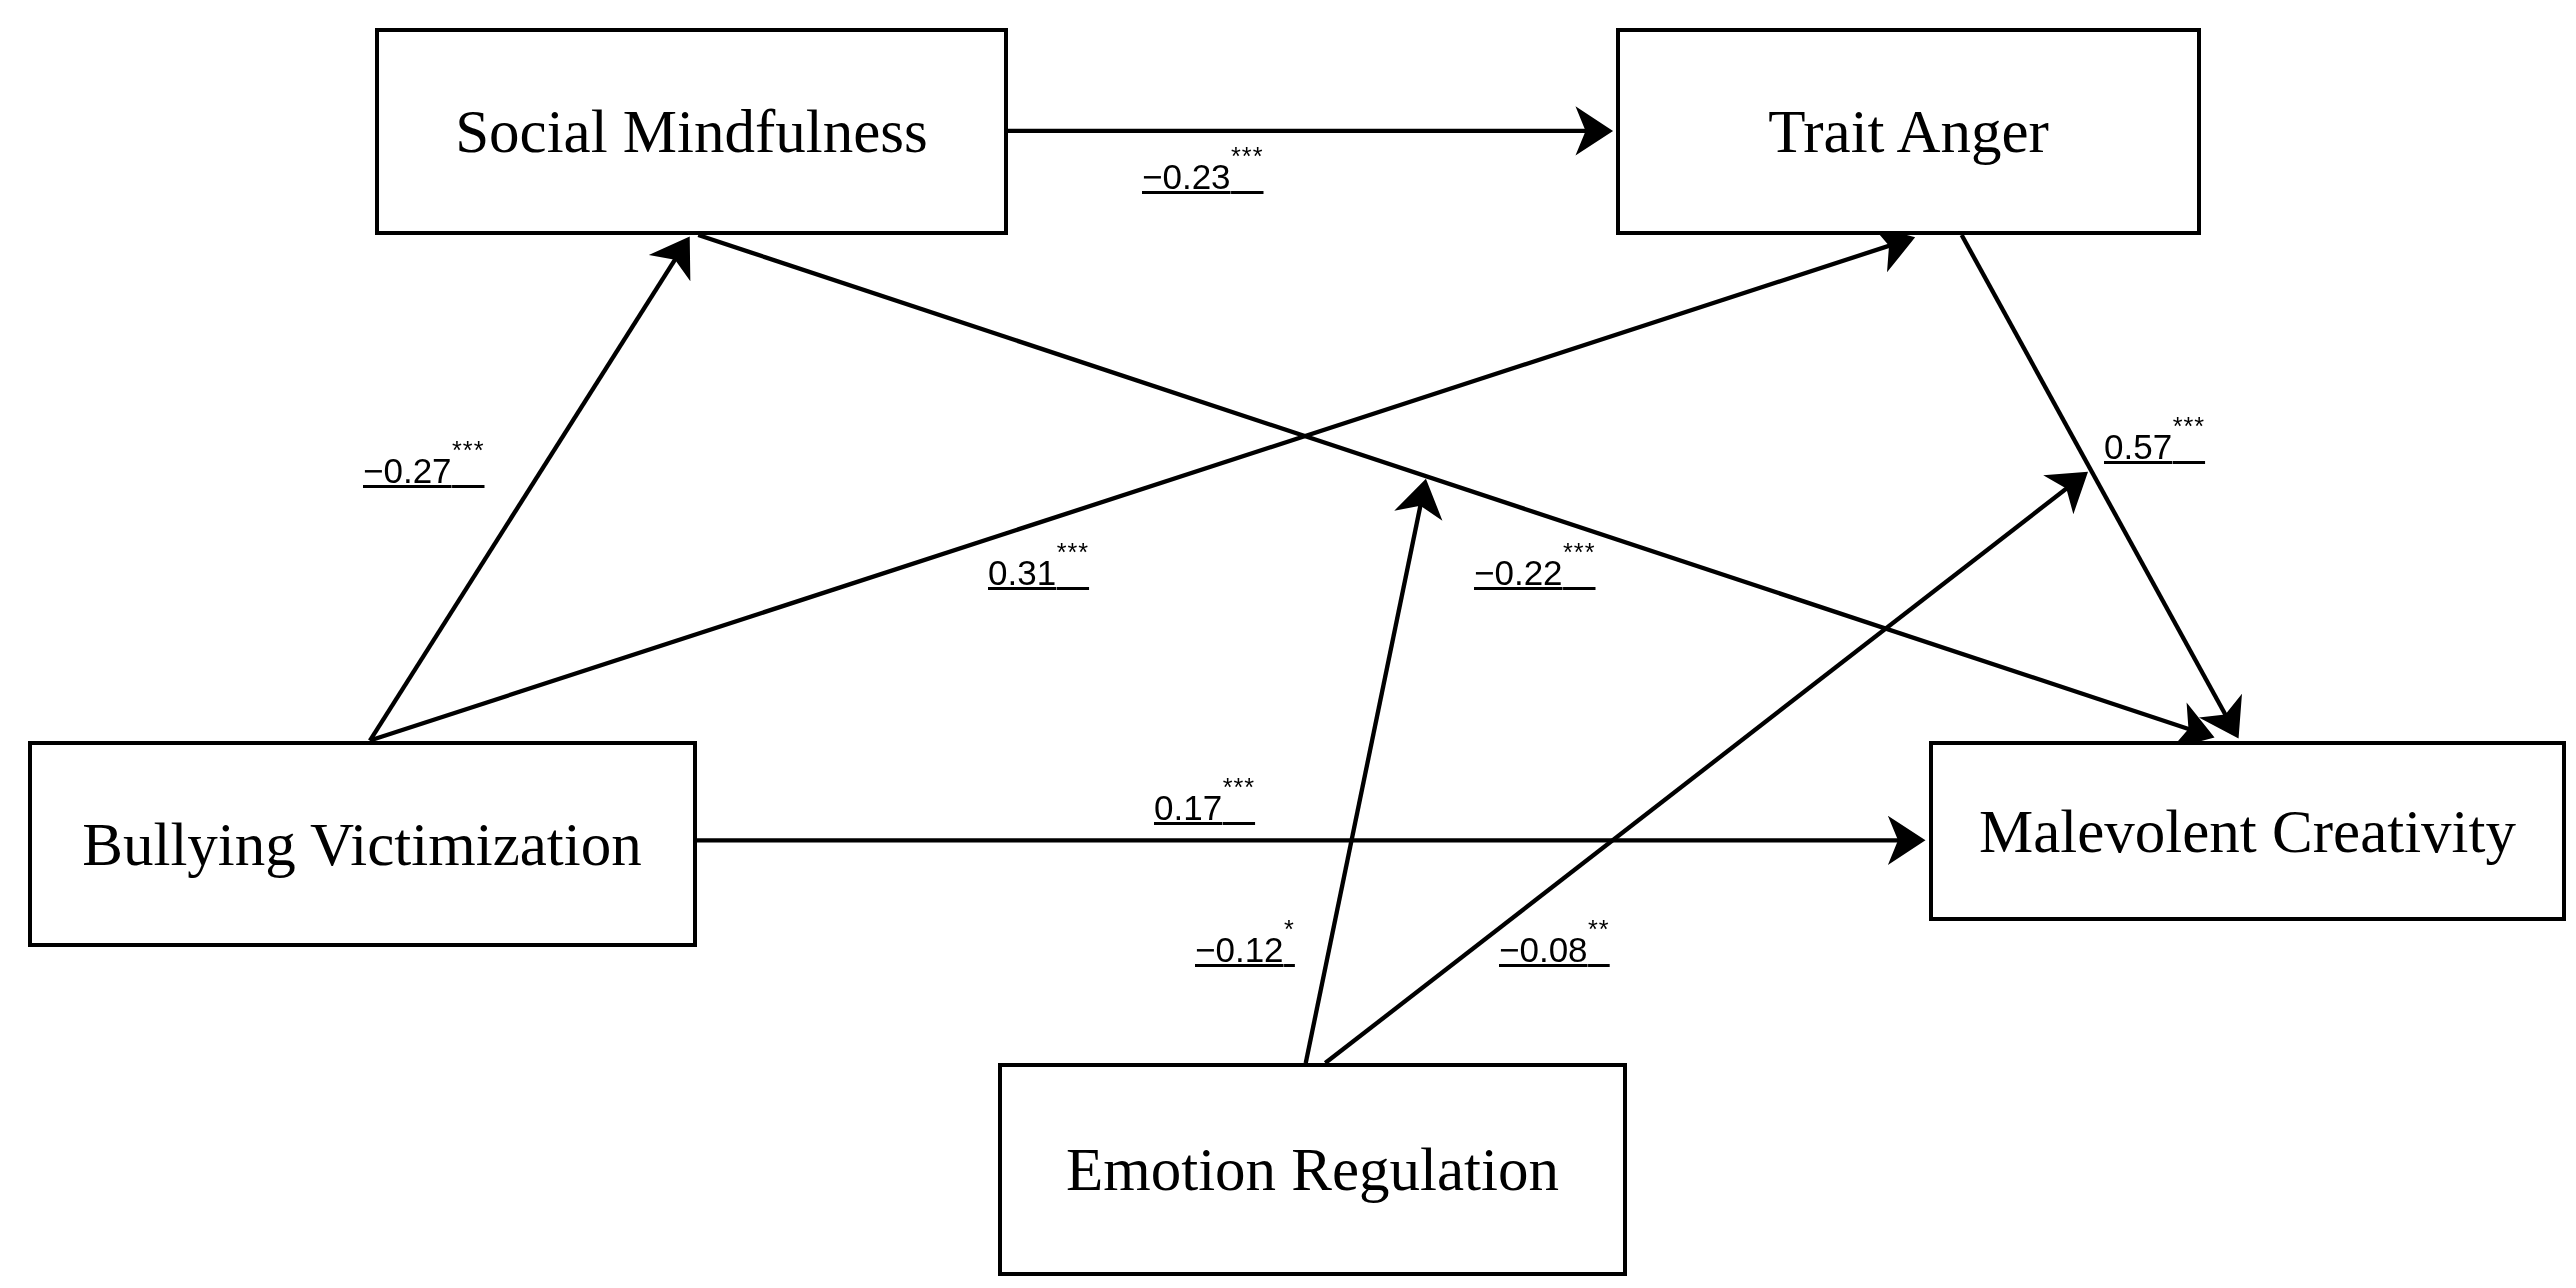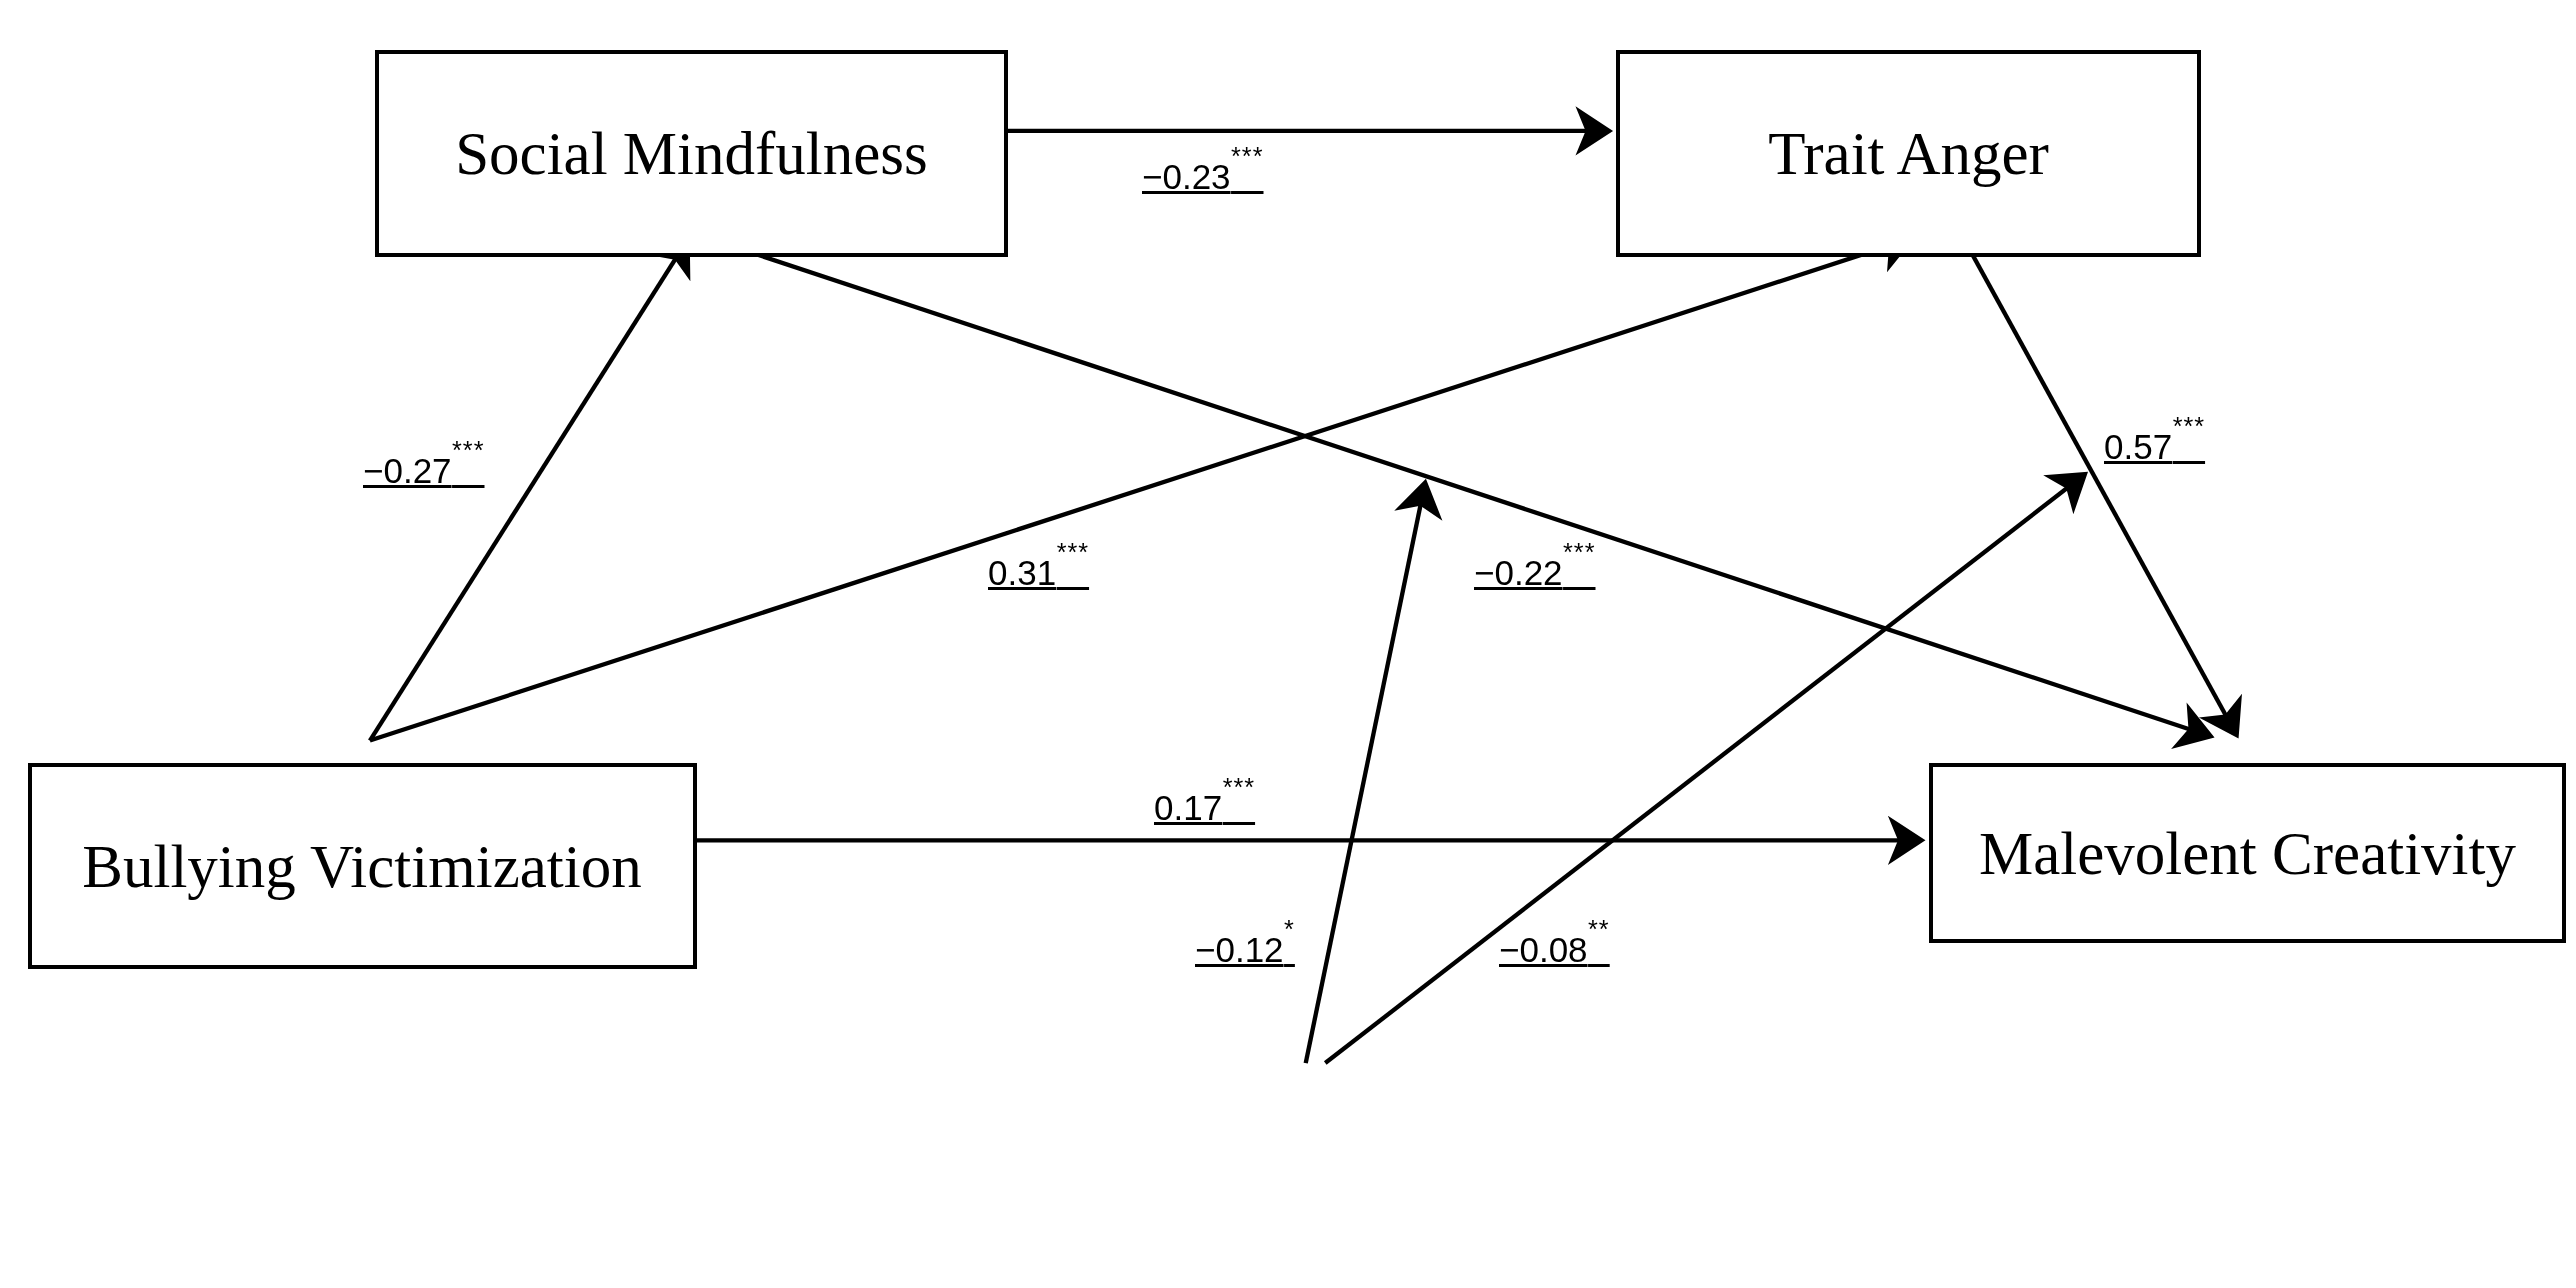--- a/index.html
+++ b/index.html
@@ -19,21 +19,20 @@
   .edges-layer line { stroke: #000000; stroke-width: 6; }
   .node {
     position: absolute;
     box-sizing: border-box;
     border: 4.3px solid #000000;
     background: #ffffff;
     display: flex;
     align-items: center;
     justify-content: center;
     text-align: center;
-    margin-top: 22px;
   }
   .node span {
     font-family: "Liberation Serif", serif;
     font-size: 61px;
     color: #000000;
     white-space: nowrap;
     line-height: 1;
   }
   .coef {
     position: absolute;
@@ -82,20 +81,23 @@
   </div>
 
   <div class="node" style="left:27.5px; top:741px; width:669px; height:206px">
     <span>Bullying Victimization</span>
   </div>
 
   <div class="node" style="left:1929px; top:741px; width:637px; height:180px">
     <span>Malevolent Creativity</span>
   </div>
 
+  <div class="node" style="left:998px; top:1063px; width:629px; height:213px">
+    <span>Emotion Regulation</span>
+  </div>
 
   <div class="coef" style="left:1142px; top:155px">
     <span>−0.23</span><sup>***</sup>
   </div>
 
   <div class="coef" style="left:363px; top:449px">
     <span>−0.27</span><sup>***</sup>
   </div>
 
   <div class="coef" style="left:988px; top:551px">

